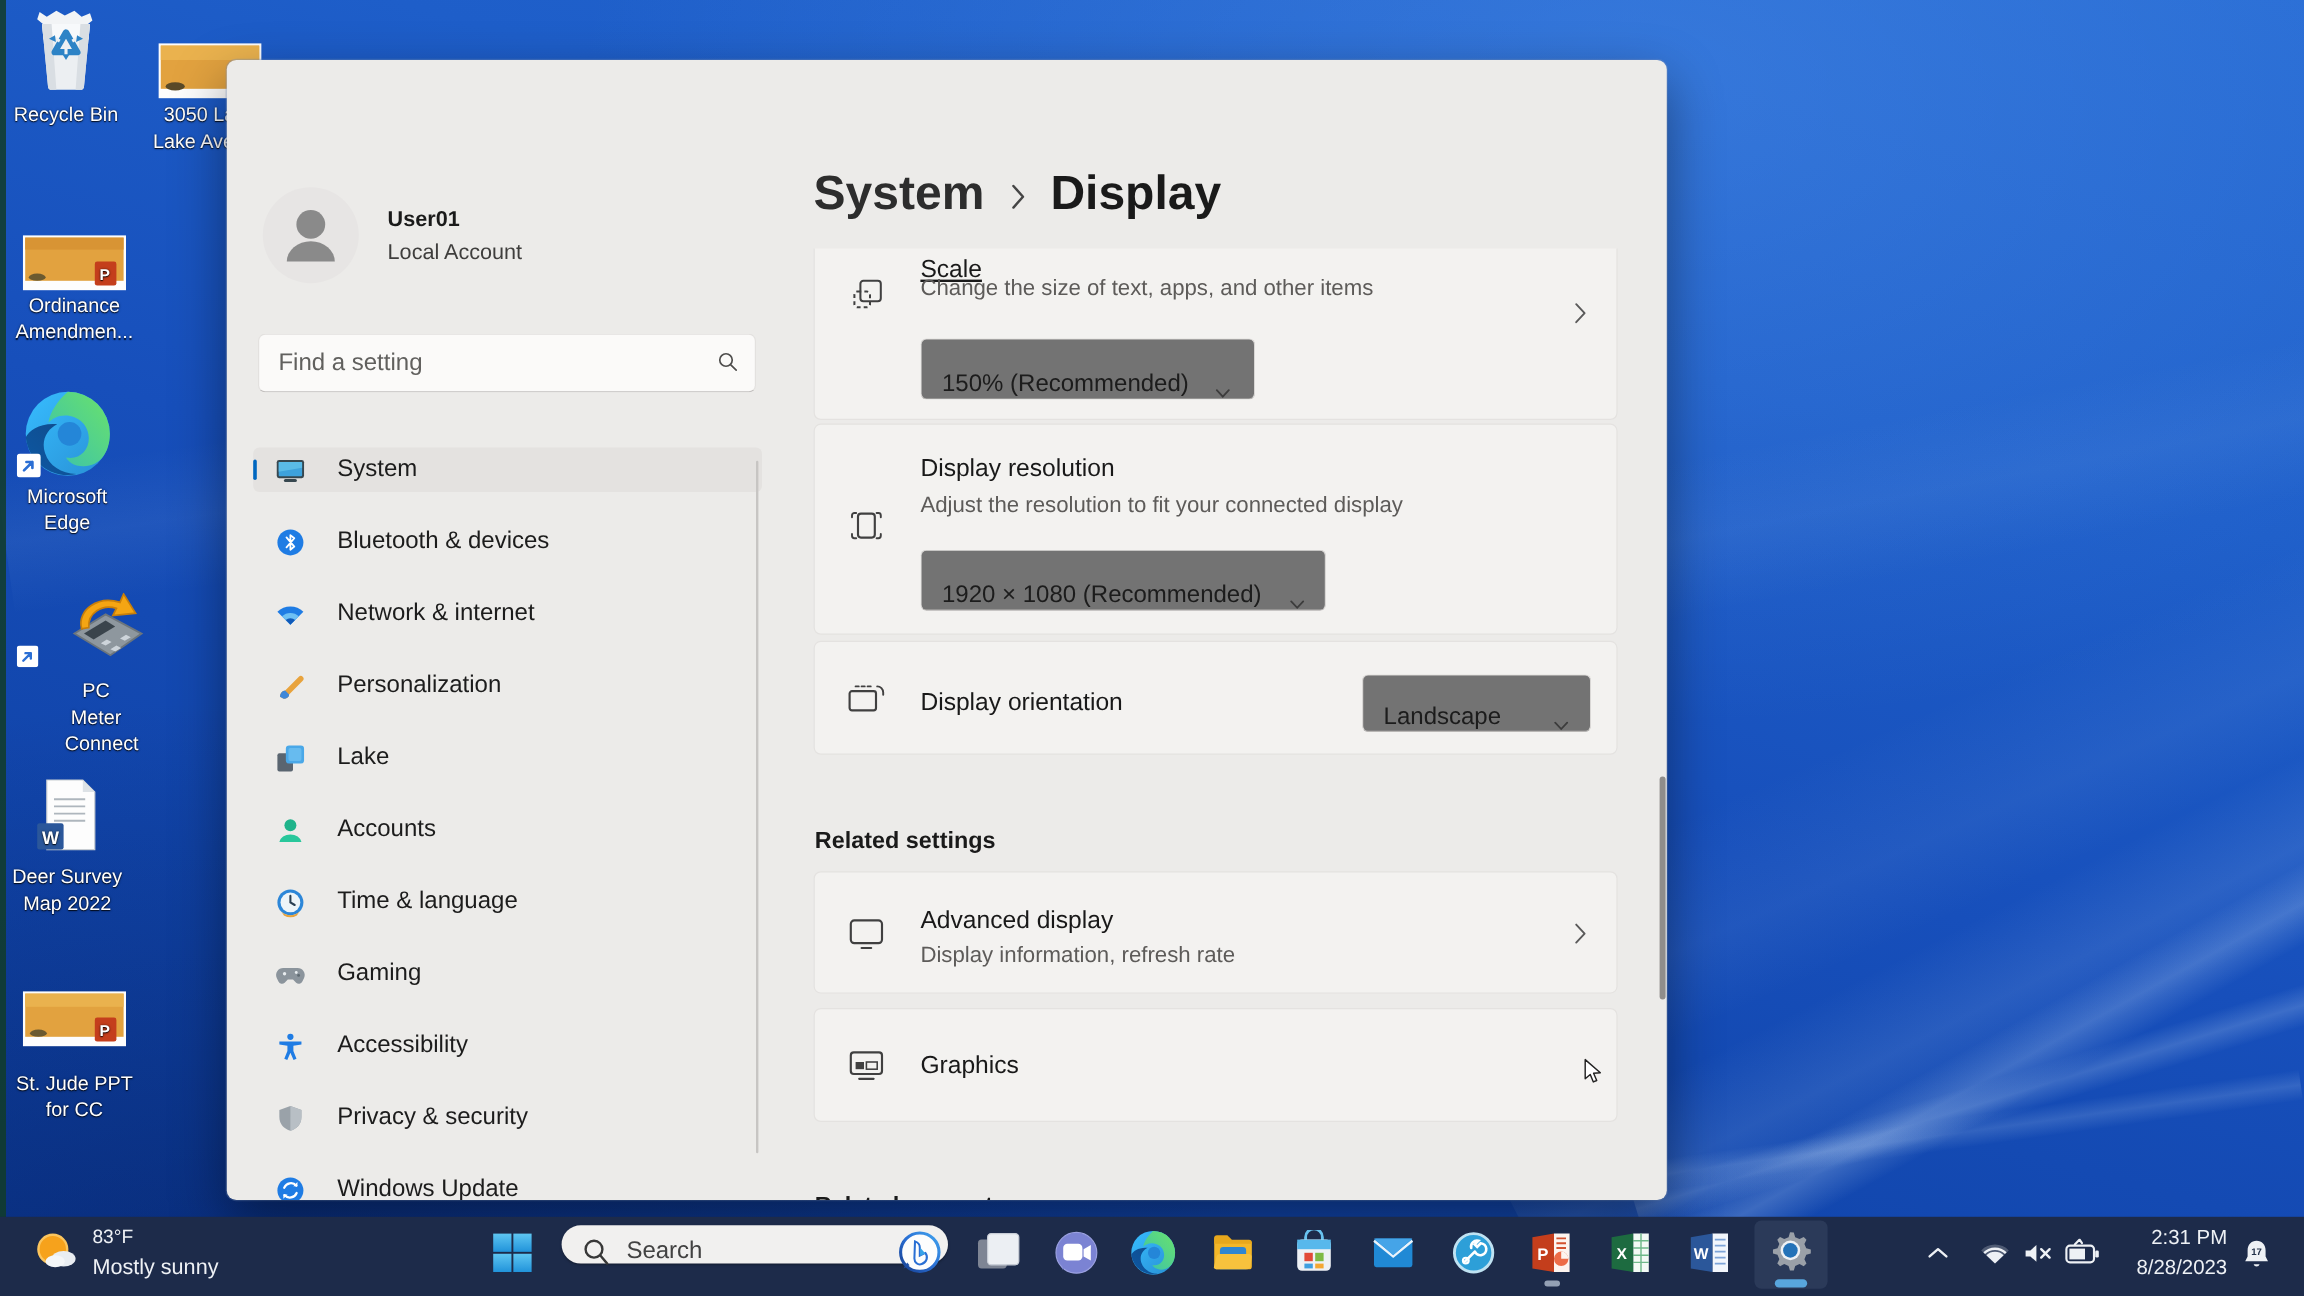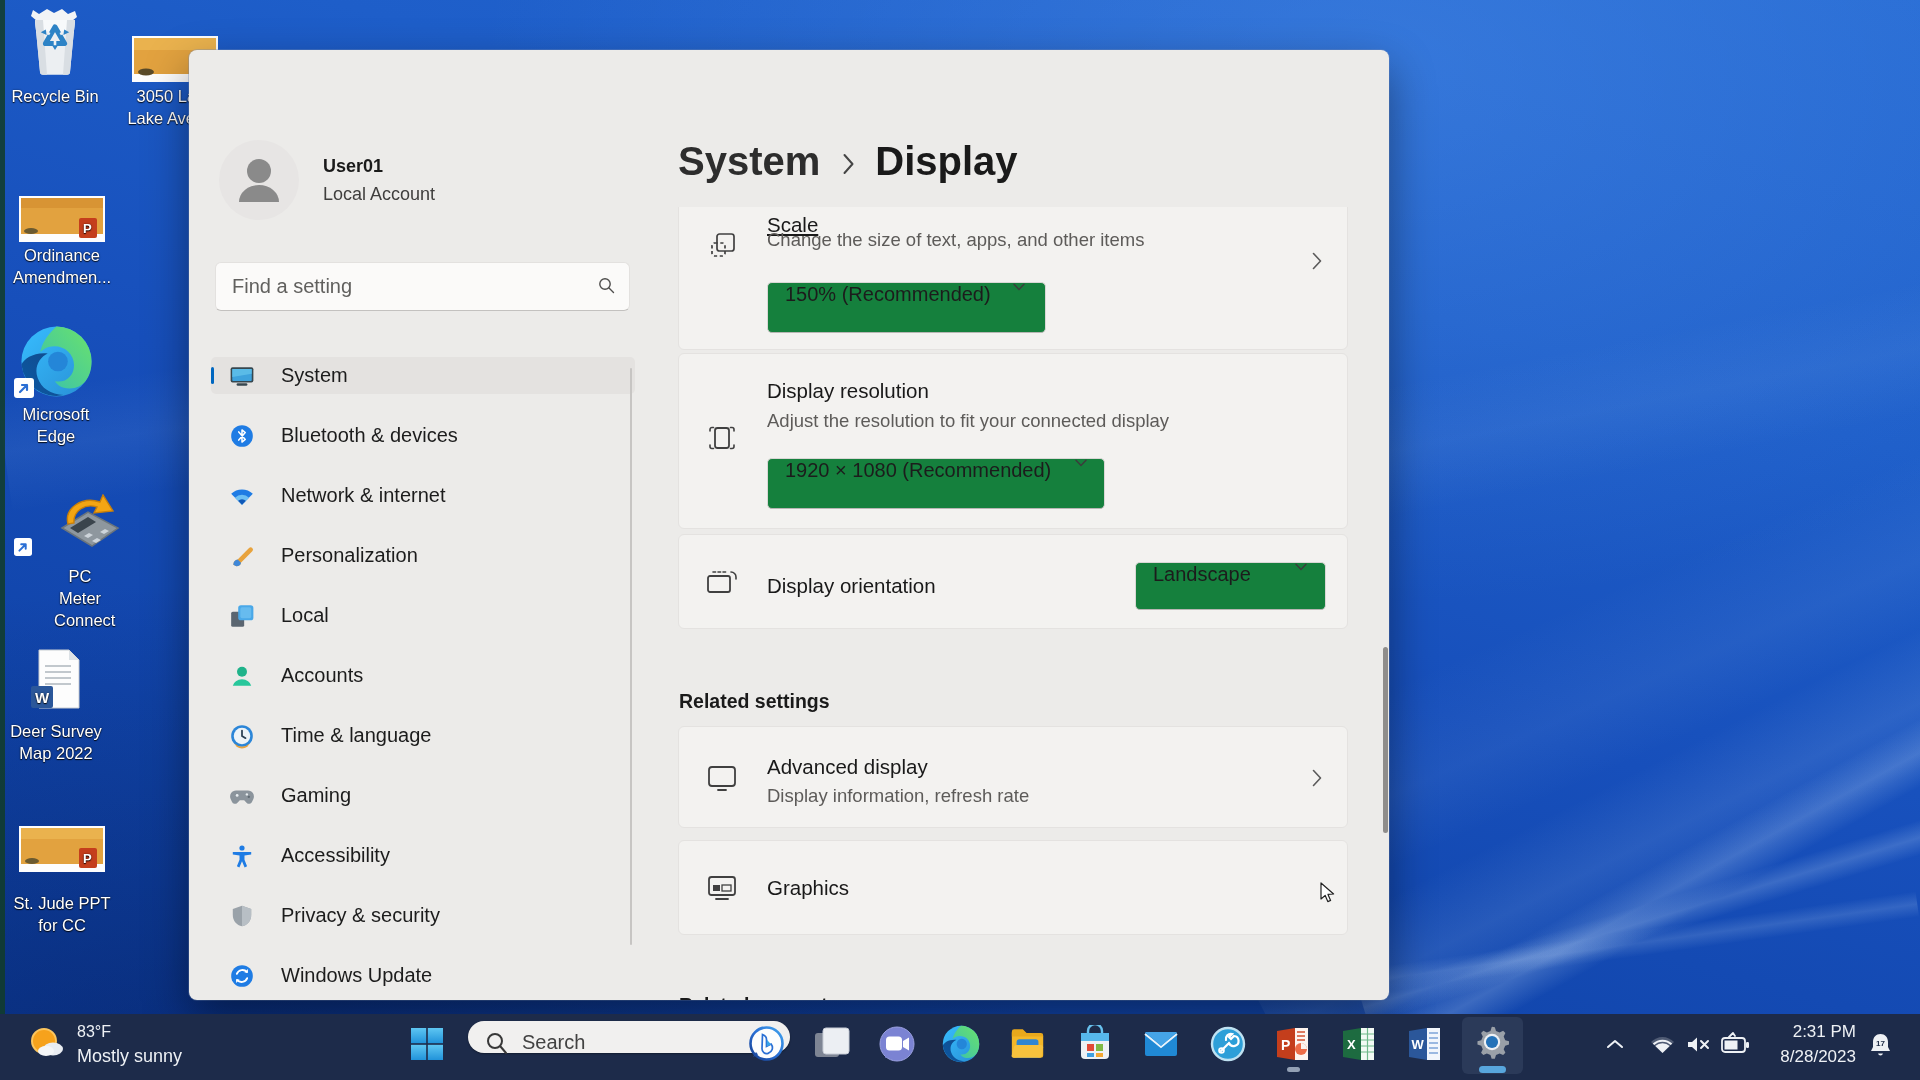--- a/index.html
+++ b/index.html
@@ -22,21 +22,21 @@
 #win { position:absolute; left:189px; top:50px; width:1200px; height:950px; background:#ecebe9;
   border-radius:8px; box-shadow:0 18px 45px rgba(0,0,0,.42), 0 0 0 1px rgba(120,150,200,.35);
   overflow:hidden; color:#1b1b1b; }
 #win .tbar { position:absolute; left:0; top:0; width:100%; height:48px; }
 .backbtn { position:absolute; left:24px; top:28px; }
 .wtitle { position:absolute; left:73px; top:24px; font-size:18px; color:#1b1b1b; }
 .caption { position:absolute; top:0; right:0; height:46px; display:flex; }
 .cbtn { width:70px; height:46px; display:flex; align-items:center; justify-content:center; }
 
 
-#sidebar { position:absolute; left:0; top:48px; width:452px; height:902px; }
+#sidebar { position:absolute; left:0; top:64px; width:452px; height:902px; }
 .avatar { position:absolute; left:30px; top:42px; width:80px; height:80px; border-radius:50%; background:#e7e5e4; }
 .avatar svg { position:absolute; left:0; top:0; }
 .uname { position:absolute; left:134px; top:58px; font-size:18px; font-weight:bold; color:#1a1a1a; }
 .uacct { position:absolute; left:134px; top:86px; font-size:18px; color:#3f3e3d; }
 .searchbox { position:absolute; left:26px; top:164px; width:415px; height:49px; background:#fbfaf9;
   border:1px solid #e3e1df; border-bottom:1px solid #c3c1bf; border-radius:6px; }
 .searchbox .ph { position:absolute; left:16px; top:12px; font-size:20px; color:#61605e; }
 .searchbox svg { position:absolute; right:14px; top:14px; }
 #nav { position:absolute; left:22px; top:259px; width:424px; }
 .nitem { position:relative; height:37px; margin-bottom:23px; display:flex; align-items:center; border-radius:5px; }
@@ -49,21 +49,21 @@
 
 #content { position:absolute; left:452px; top:48px; width:748px; height:902px; }
 .crumbs { position:absolute; left:37px; top:82px; display:flex; align-items:center; }
 .crumbs .c1 { font-size:40px; font-weight:600; color:#2d2d2d; letter-spacing:0px; }
 .crumbs .c2 { font-size:40px; font-weight:600; color:#1a1a1a; }
 .viewport { position:absolute; left:0px; top:109px; width:748px; height:793px; overflow:hidden; }
 .card { position:absolute; left:37px; width:670px; background:#f3f2f0; border:1px solid #e4e2e0; border-radius:6px; }
 .cicon { position:absolute; left:30px; color:#404040; }
 .ctitle { position:absolute; left:88px; font-size:20.5px; color:#191919; }
 .csub { position:absolute; left:88px; font-size:18.5px; color:#5d5b59; }
-.drop { position:absolute; left:88px; background:#15803d; border:1px solid #d9d7d5; border-bottom-color:#b8b6b4; border-radius:5px; display:flex; align-items:flex-start; }
+.drop { position:absolute; left:88px; background:#737373; border:1px solid #d9d7d5; border-bottom-color:#b8b6b4; border-radius:5px; display:flex; align-items:flex-end; }
 .drop .dtxt { font-size:20px; color:#1c1c1c; margin-left:17px; }
 .chev { position:absolute; }
 .sect { position:absolute; left:38px; font-size:19.5px; font-weight:bold; color:#1a1a1a; }
 .cscroll { position:absolute; left:1194px; top:597px; width:5px; height:186px; background:#8f8d8b; border-radius:3px; }
 
 
 #taskbar { position:absolute; left:0; top:1014px; width:1920px; height:66px; background:#1d2b4a; }
 .tb-ic { position:absolute; top:1025px; width:38px; height:38px; }
 .tbtxt { position:absolute; color:#eef1f5; font-size:14px; }
 #searchpill { position:absolute; left:468px; top:1021px; width:322px; height:32px; border-radius:23px;
@@ -246,21 +246,21 @@
               <path d="M4 20 c0-3 2-4.5 4-4.8 l3 3 c0 2-1.8 3.3-4.2 3.3 z" fill="#3f87d8"></path>
             </svg>
             <div class="ntxt">Personalization</div>
           </div>
         <div class="nitem">
             <svg class="nic" viewBox="0 0 24 24">
               <rect x="2" y="8" width="12" height="14" rx="1.5" fill="#5a6570"></rect>
               <rect x="8.5" y="2" width="14" height="14" rx="2.5" fill="#4aa8e8"></rect>
               <rect x="10.5" y="4" width="10" height="10" rx="1.5" fill="#76c4f2" opacity=".65"></rect>
             </svg>
-            <div class="ntxt">Local</div>
+            <div class="ntxt">Lake</div>
           </div>
         <div class="nitem">
             <svg class="nic" viewBox="0 0 24 24">
               <circle cx="12" cy="8" r="4.6" fill="#1fb38a"></circle>
               <path d="M3.5 21 a8.6 7 0 0 1 17 0 z" fill="#28c79b"></path>
             </svg>
             <div class="ntxt">Accounts</div>
           </div>
         <div class="nitem">
             <svg class="nic" viewBox="0 0 24 24">

